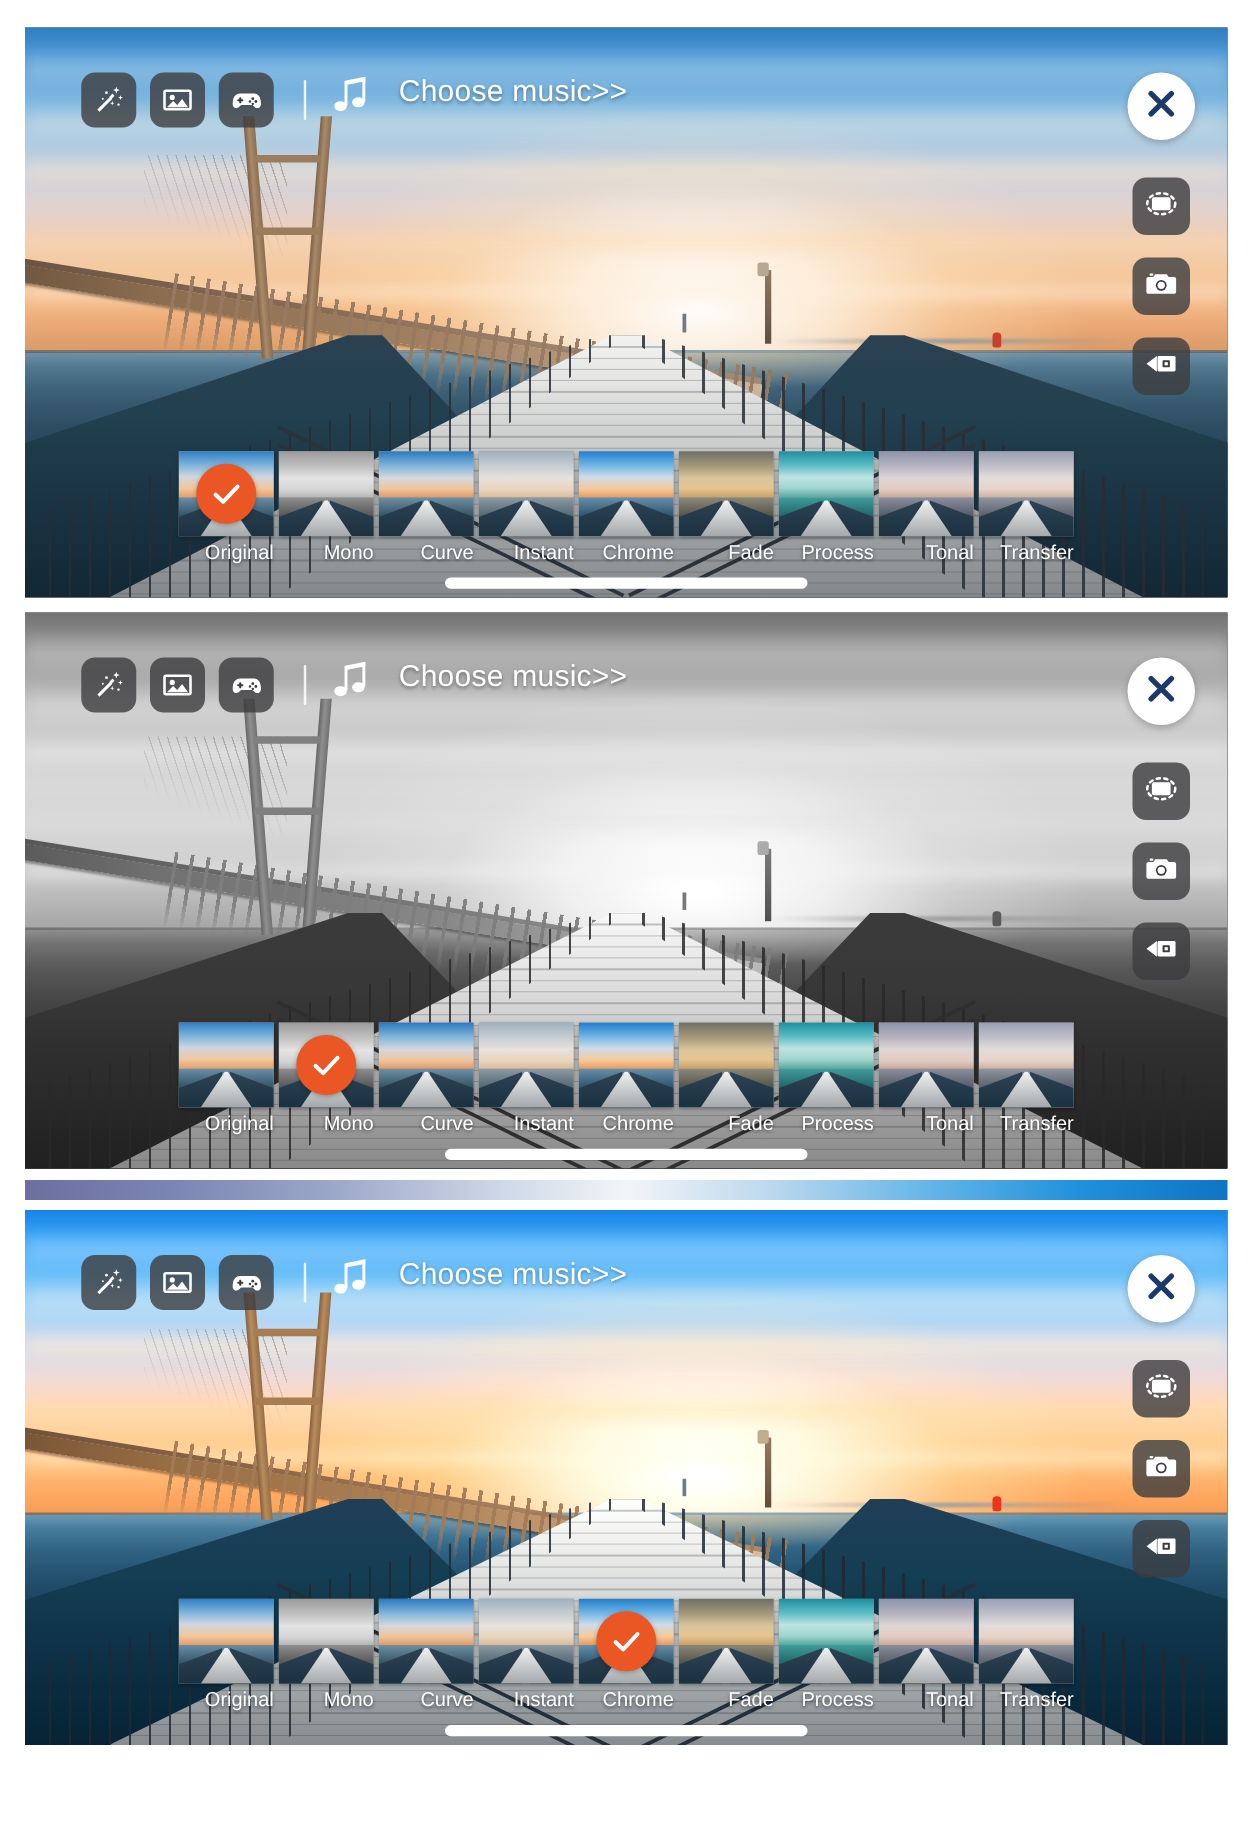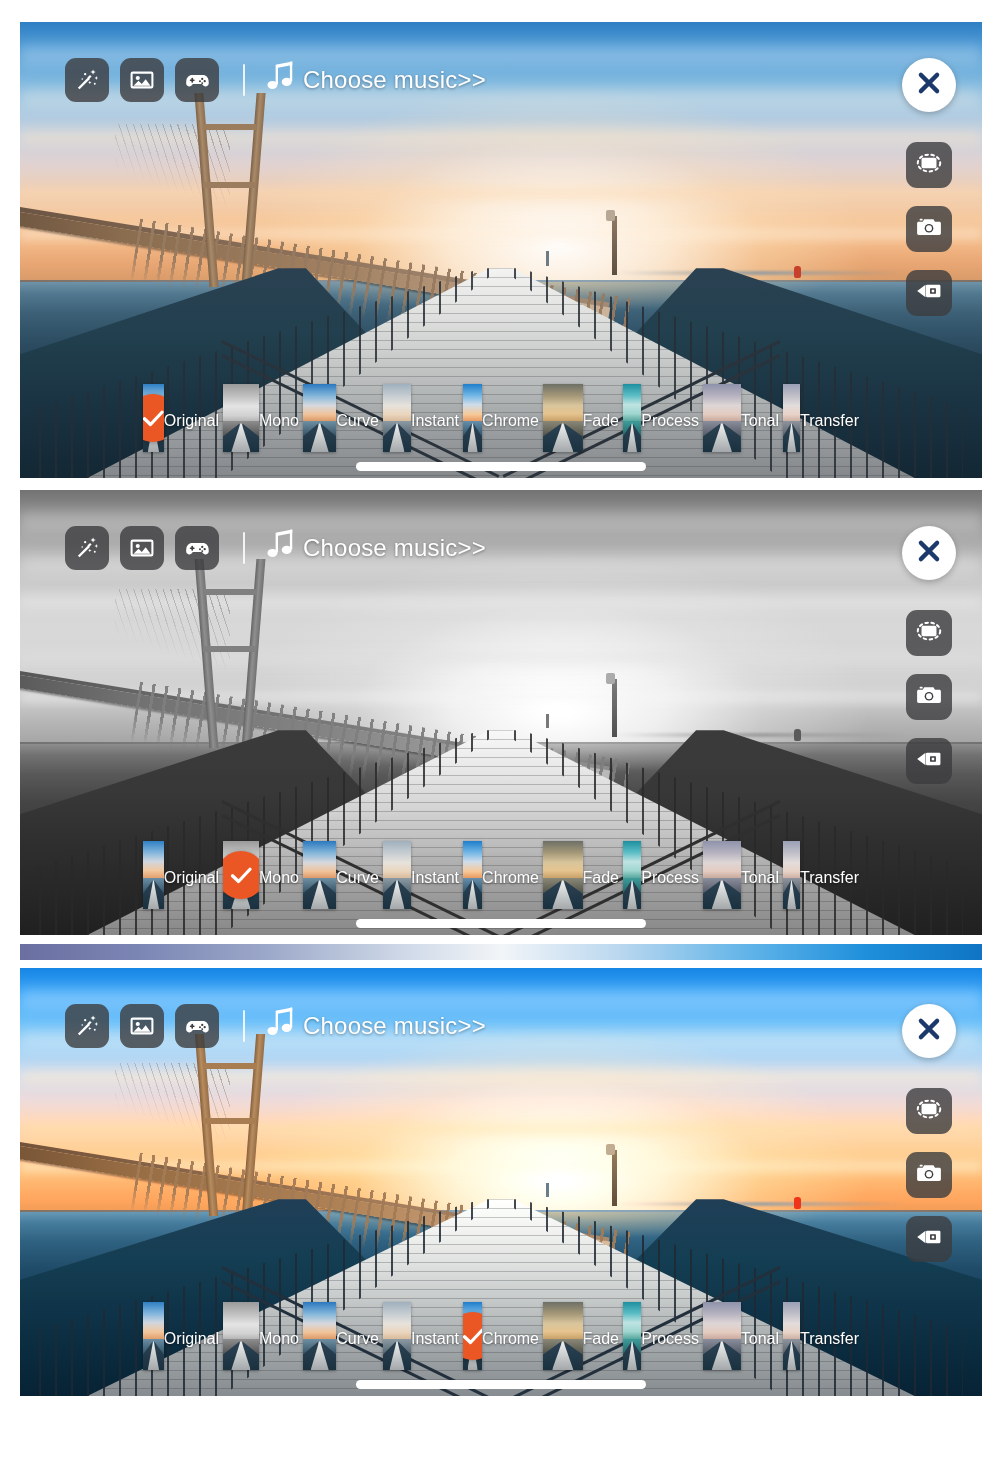--- a/index.html
+++ b/index.html
@@ -171,21 +171,21 @@
     display:flex;align-items:center;gap:11px;
   }
   .tool-btn{
     width:44px;height:44px;border-radius:11px;
     background:rgba(60,60,62,.80);
     display:flex;align-items:center;justify-content:center;
     cursor:pointer;flex:0 0 auto;
   }
   .tool-btn svg{display:block;}
   .vsep{width:2px;height:32px;background:rgba(255,255,255,.85);margin:0 9px 0 13px;border-radius:1px;}
-  .music-wrap{display:flex;align-items:center;gap:4px;cursor:pointer;}
+  .music-wrap{display:flex;align-items:flex-start;gap:20px;cursor:pointer;}
   .music-label{
     color:#ffffff;font-size:24px;letter-spacing:.2px;
     text-shadow:0 1px 3px rgba(0,0,0,.38);
     white-space:nowrap;
   }
 
   .sidebar{
     position:absolute;right:26px;top:36px;
     display:flex;flex-direction:column;align-items:center;
   }
@@ -206,21 +206,21 @@
 
   
   .filmstrip{
     position:absolute;left:0;right:0;bottom:26px;
     display:flex;justify-content:center;align-items:flex-end;
     gap:4px;
     padding:0 6px;
   }
   .filter-item{
     position:relative;width:76px;cursor:pointer;
-    display:flex;flex-direction:row;align-items:center;
+    display:flex;flex-direction:column;align-items:flex-end;
   }
   .thumb{
     position:relative;width:76px;height:68px;overflow:hidden;
     box-shadow:0 1px 3px rgba(0,0,0,.35);
     background:#9aa;
   }
   .thumb .tsky{position:absolute;left:0;top:0;width:100%;height:55%;}
   .thumb .tsea{position:absolute;left:0;top:55%;width:100%;height:45%;}
   .thumb .tpier{
     position:absolute;left:50%;bottom:0;transform:translateX(-50%);

